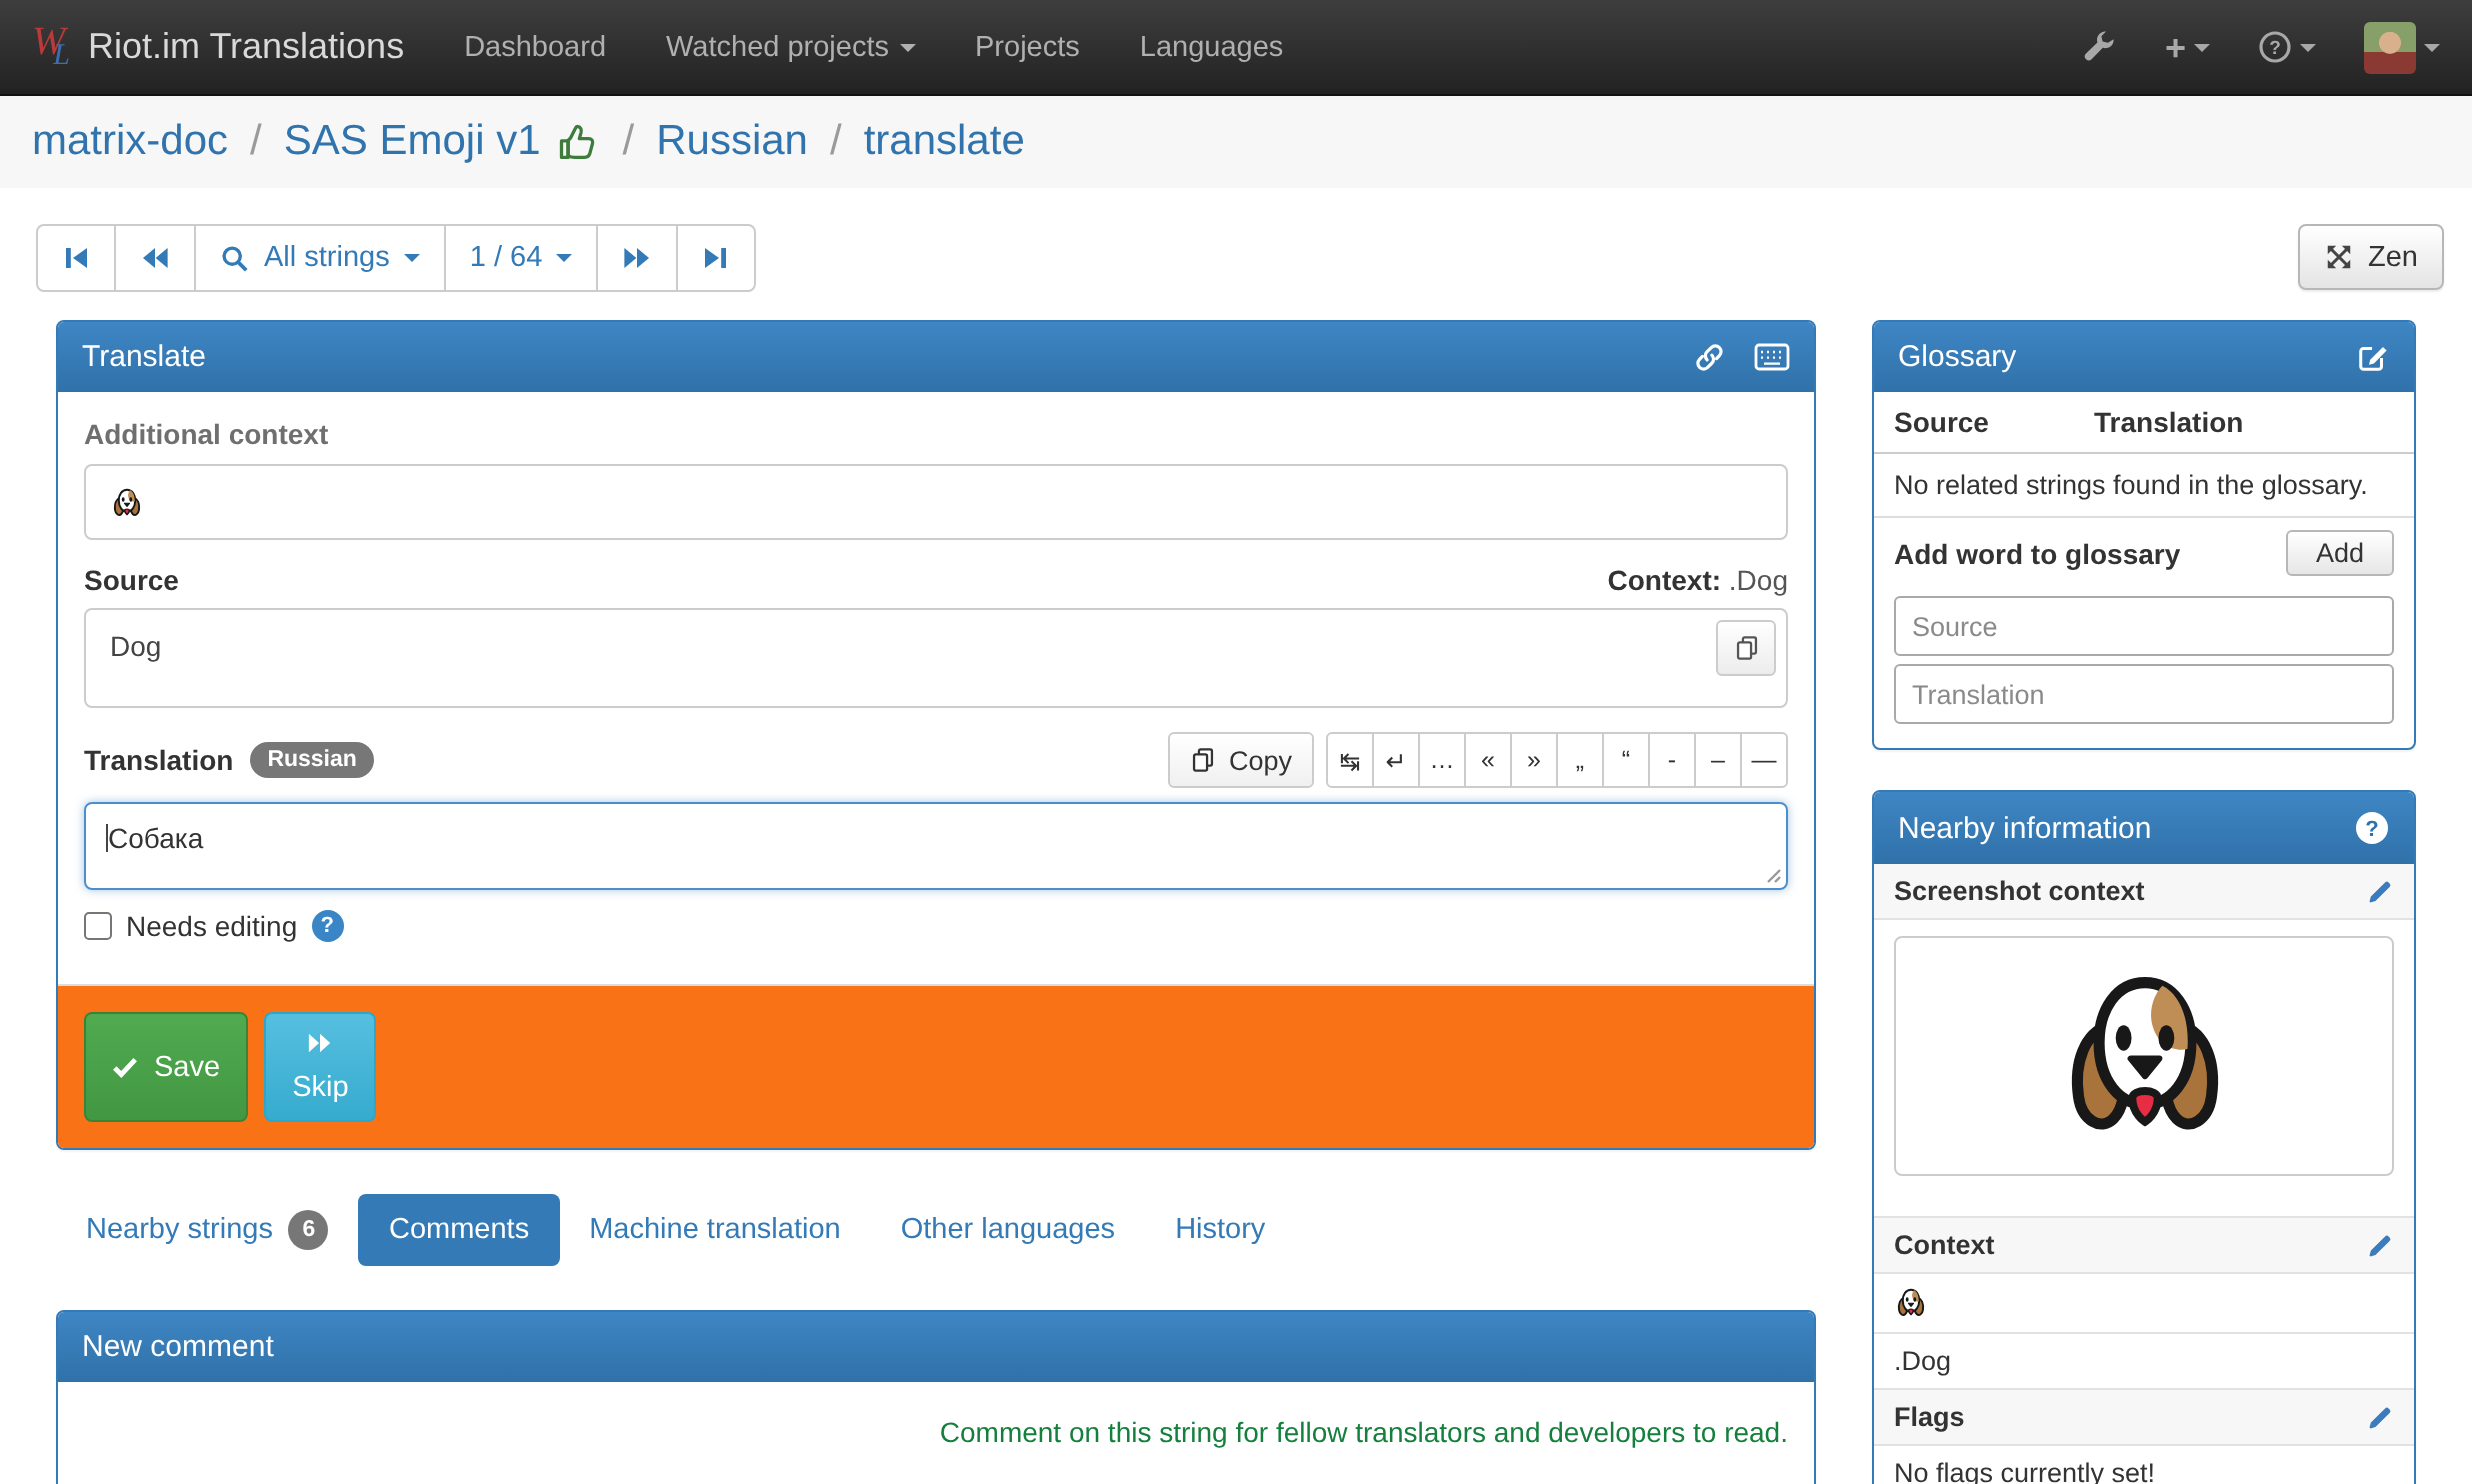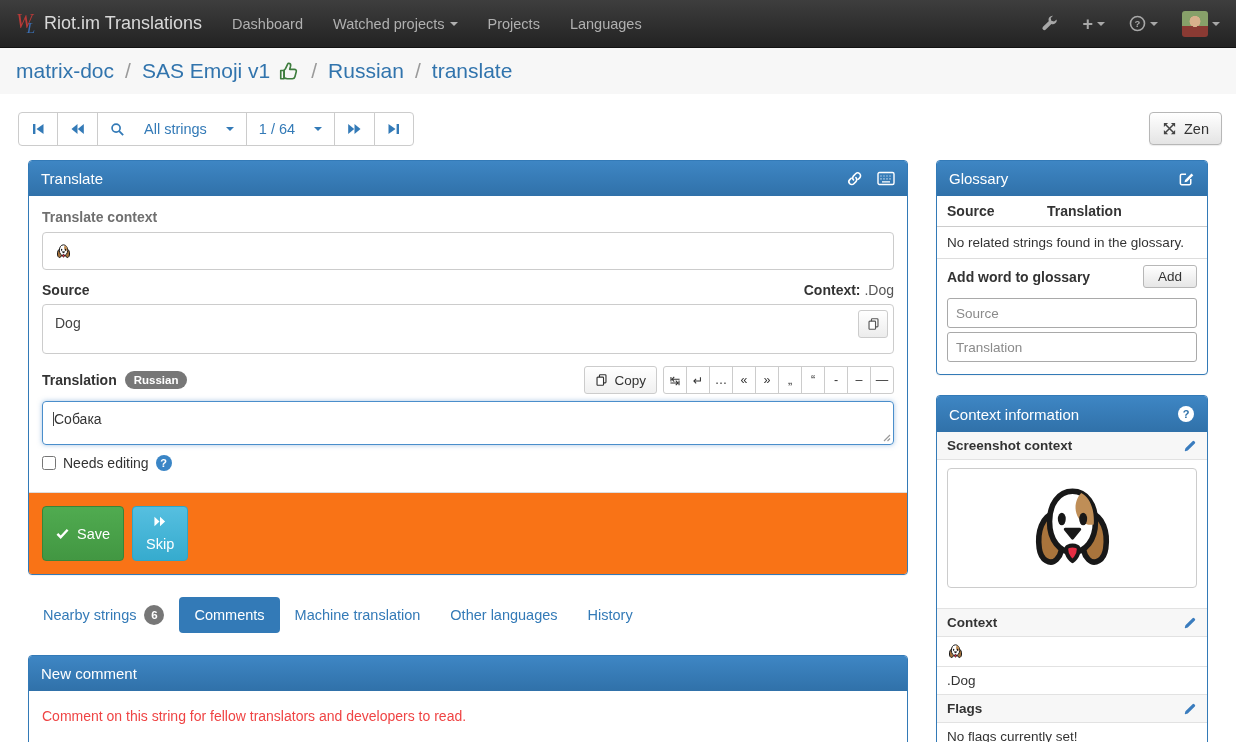--- a/index.html
+++ b/index.html
@@ -28,21 +28,21 @@
   
   .breadcrumb { background:#f7f7f7; padding:11px 16px; font-size:21px; display:flex; align-items:center; }
   .breadcrumb a { color:#3174ad; text-decoration:none; cursor:pointer; }
   .crumb-sep { color:#9a9a9a; margin:0 11px; }
   .thumb { margin-left:8px; }
 
   
   .toolbar { display:flex; justify-content:space-between; align-items:flex-start;
     padding:18px 14px 0 18px; }
   .btn-group { display:inline-flex; }
-  .tb-btn { display:inline-flex; align-items:center; gap:19px; height:34px; padding:0 12px;
+  .tb-btn { display:inline-flex; align-items:center; gap:7px; height:34px; padding:0 12px;
     background:#fff; border:1px solid #ccc; margin-left:-1px; color:#337ab7; font-size:14.5px; cursor:pointer; }
   .tb-btn:first-child { border-radius:4px 0 0 4px; margin-left:0; }
   .tb-btn:last-child { border-radius:0 4px 4px 0; }
   .btn-zen { display:inline-flex; align-items:center; gap:7px; height:33px; padding:0 12px;
     background:linear-gradient(#fff,#e4e4e4); border:1px solid #b7b7b7; border-radius:4px;
     color:#333; font-size:14.5px; cursor:pointer; box-shadow:0 1px 1px rgba(0,0,0,.08); }
 
   
   .content { display:flex; gap:28px; padding:14px 28px 0; align-items:flex-start; }
   .main-col { width:880px; flex:none; }
@@ -100,21 +100,21 @@
 
   
   .tabs { display:flex; align-items:center; margin:6px 0 20px; }
   .tab { padding:10px 15px; color:#337ab7; font-size:14.5px; cursor:pointer;
     display:flex; align-items:center; gap:8px; text-decoration:none; }
   .tab.active { background:#337ab7; color:#fff; border-radius:4px; }
   .badge-circle { width:20px; height:20px; border-radius:50%; background:#777; color:#fff;
     font-size:11.5px; font-weight:bold; display:inline-flex; align-items:center; justify-content:center; }
 
   
-  .comment-desc { color:#ef4444; margin:4px 0 16px; }
+  .comment-desc { color:#15803d; margin:4px 0 16px;text-align:right; }
   .scope-label { font-weight:bold; display:block; margin-bottom:6px;text-align:right; }
   .select-box { position:relative; border:1px solid #ccc; border-radius:4px; height:40px;
     padding:10px 12px; color:#555; cursor:pointer; }
 
   
   .g-table-head { display:flex; padding:7px 10px; border-bottom:1px solid #ccc; font-weight:bold; }
   .g-col-src { width:40%; } .g-col-tr { width:60%; }
   .g-row { padding:8px 10px; border-bottom:1px solid #ddd; font-size:13.5px; }
   .g-add-row { display:flex; justify-content:space-between; align-items:center; padding:6px 10px; }
   .g-add-label { font-weight:bold; }
@@ -269,21 +269,21 @@
           <svg width="17" height="17" viewBox="0 0 18 18">
               <path d="M8 10.5 a3 3 0 0 1 0-4.3 L10.2 4 a3 3 0 0 1 4.3 4.3 L13 9.8 M10.5 8 a3 3 0 0 1 0 4.3 L8.3 14.5 a3 3 0 0 1-4.3-4.3 L5.5 8.7" stroke="#fff" stroke-width="1.7" fill="none" stroke-linecap="round"></path>
             </svg>
           <svg width="18" height="15" viewBox="0 0 18 15">
               <rect x="1" y="1.5" width="16" height="12" rx="1.5" stroke="#fff" stroke-width="1.4" fill="none"></rect>
               <path d="M3.5 5 h1 M6.5 5 h1 M9.5 5 h1 M12.5 5 h1 M3.5 7.8 h1 M6.5 7.8 h1 M9.5 7.8 h1 M12.5 7.8 h1 M5 10.8 h8" stroke="#fff" stroke-width="1.2"></path>
             </svg>
         </span>
       </header>
       <div class="panel-body">
-        <span class="muted-label">Translate context</span>
+        <span class="muted-label">Additional context</span>
         <div class="context-box">
           <svg width="17" height="17">
               <use href="#dog"></use>
             </svg>
         </div>
 
         <div class="row-between">
           <span class="b-label">Source</span>
           <span>
             <span class="b-label">Context:</span>
@@ -413,21 +413,21 @@
       <div class="g-add-row">
         <span class="g-add-label">Add word to glossary</span>
         <button class="btn-add">Add</button>
       </div>
       <input class="g-input" placeholder="Source" style="">
       <input class="g-input" placeholder="Translation" style="">
     </section>
 
     <section class="panel">
       <header class="panel-heading">
-        <span>Context information</span>
+        <span>Nearby information</span>
         <span class="heading-icons">
           <svg width="18" height="18" viewBox="0 0 18 18">
               <circle cx="9" cy="9" r="8" fill="#fff"></circle>
               <text x="9" y="13" text-anchor="middle" font-size="11" font-weight="bold" fill="#2f71a9" font-family="Liberation Sans, sans-serif">?</text>
             </svg>
         </span>
       </header>
       <div class="si-row head">
         <span>Screenshot context</span>
         <span class="pencil">

